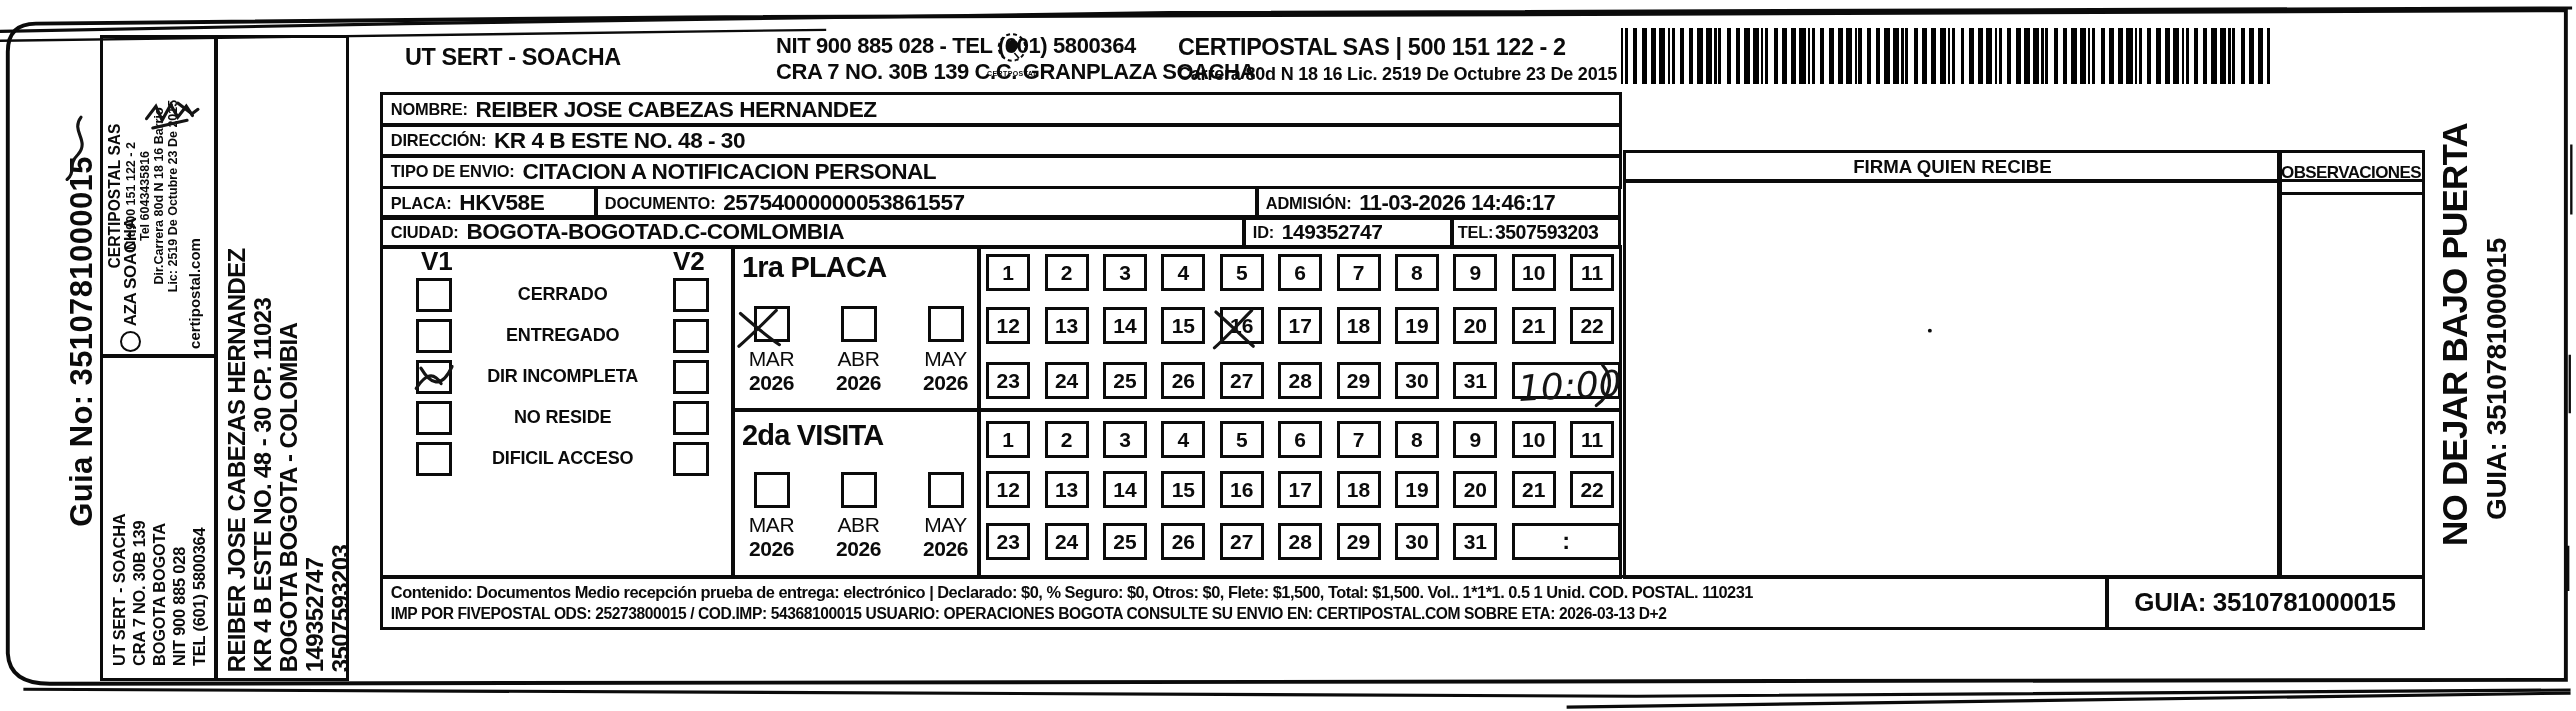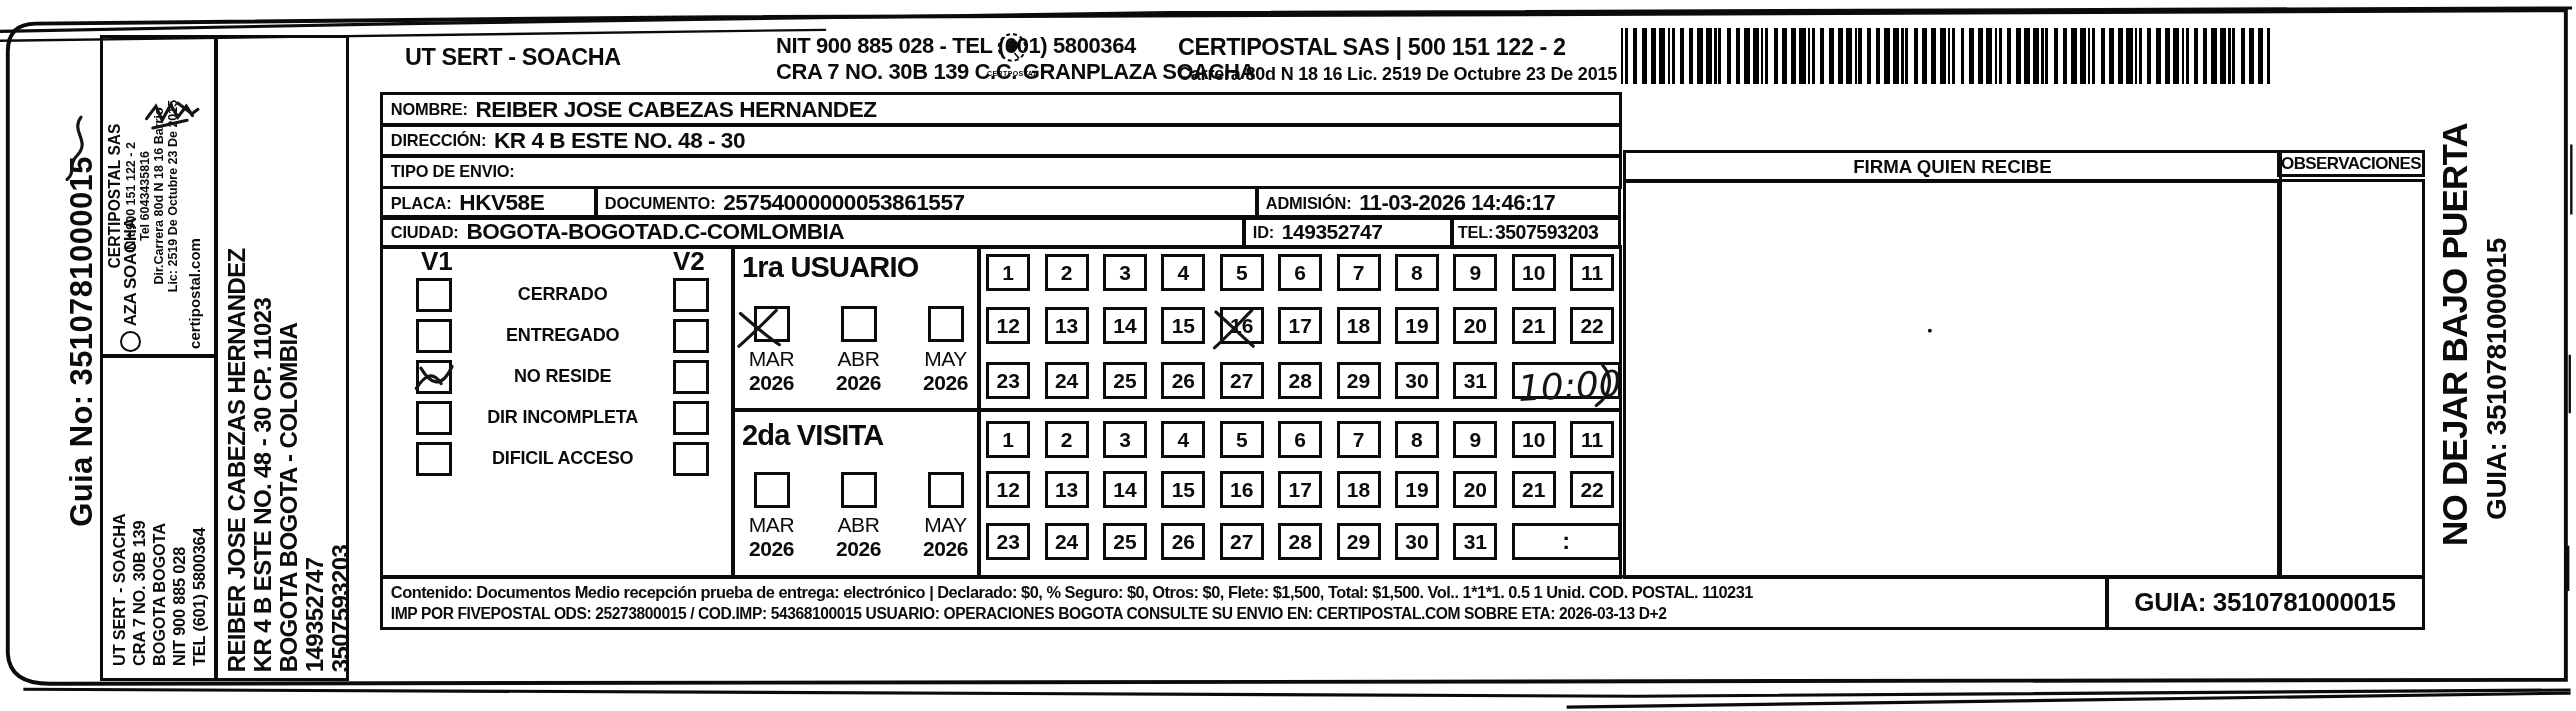--- a/index.html
+++ b/index.html
@@ -280,20 +280,21 @@
   <div class="cell rowflex" style="left:380px;top:92px;width:1242px;height:35px;">
     <span class="lbl">NOMBRE:</span>
     <span class="val">REIBER JOSE CABEZAS HERNANDEZ</span>
   </div>
   <div class="cell rowflex" style="left:380px;top:123px;width:1242px;height:35px;">
     <span class="lbl">DIRECCIÓN:</span>
     <span class="val">KR 4 B ESTE NO. 48 - 30</span>
   </div>
   <div class="cell rowflex" style="left:380px;top:154px;width:1242px;height:35px;">
     <span class="lbl">TIPO DE ENVIO:</span>
+    <span class="val">CITACION A NOTIFICACION PERSONAL</span>
   </div>
 
   <div class="cell rowflex" style="left:380px;top:186px;width:218px;height:34px;">
     <span class="lbl">PLACA:</span>
     <span class="val">HKV58E</span>
   </div>
   <div class="cell rowflex" style="left:594px;top:186px;width:665px;height:34px;">
     <span class="lbl">DOCUMENTO:</span>
     <span class="val">25754000000053861557</span>
   </div>
@@ -328,36 +329,36 @@
         <div class="status-label">CERRADO</div>
         <div class="cb"></div>
       </div>
       <div class="status-row">
         <div class="cb"></div>
         <div class="status-label">ENTREGADO</div>
         <div class="cb"></div>
       </div>
       <div class="status-row">
         <div class="cb"></div>
+        <div class="status-label">DIR INCOMPLETA</div>
+        <div class="cb"></div>
+      </div>
+      <div class="status-row">
+        <div class="cb"></div>
         <div class="status-label">NO RESIDE</div>
         <div class="cb"></div>
       </div>
       <div class="status-row">
         <div class="cb"></div>
-        <div class="status-label">DIR INCOMPLETA</div>
-        <div class="cb"></div>
-      </div>
-      <div class="status-row">
-        <div class="cb"></div>
         <div class="status-label">DIFICIL ACCESO</div>
         <div class="cb"></div>
       </div>
     </div>
 
-  <div class="visit-title" style="left:742px;top:251px;">1ra USUARIO</div>
+  <div class="visit-title" style="left:742px;top:251px;">1ra PLACA</div>
   <div id="months-first" class="months" style="left:742px;top:306px;">
       <div class="month-col">
         <div class="month-cb"></div>
         <div class="month-name">MAR</div>
         <div class="month-year">2026</div>
       </div>
       <div class="month-col">
         <div class="month-cb"></div>
         <div class="month-name">ABR</div>
         <div class="month-year">2026</div>
@@ -465,21 +466,21 @@
         <div class="day">29</div>
         <div class="day">30</div>
         <div class="day">31</div>
         <div class="time-box">:</div>
       </div>
     </div>
 
   <div class="cell" style="left:1623px;top:150px;width:659px;height:33px;display:flex;align-items:center;justify-content:center;">
     <span class="b" style="font-size:18.7px;">FIRMA QUIEN RECIBE</span>
   </div>
-  <div class="cell" style="left:2277px;top:150px;width:148px;height:27px;display:flex;align-items:center;justify-content:center;">
+  <div class="cell" style="left:2277px;top:150px;width:148px;height:45px;display:flex;align-items:center;justify-content:center;">
     <span class="b" style="font-size:17px;letter-spacing:-0.6px;">OBSERVACIONES</span>
   </div>
   <div class="cell" style="left:1623px;top:179px;width:659px;height:400px;"></div>
   <div class="cell" style="left:2277px;top:179px;width:148px;height:400px;"></div>
 
   <div class="cell" style="left:380px;top:575px;width:1729px;height:55px;padding:4.7px 7.8px;">
     <div class="b" style="font-size:16.4px;letter-spacing:-0.5px;white-space:nowrap;">Contenido: Documentos Medio recepción prueba de entrega: electrónico | Declarado: $0, % Seguro: $0, Otros: $0, Flete: $1,500, Total: $1,500. Vol.. 1*1*1. 0.5  1 Unid. COD. POSTAL. 110231</div>
     <div class="b" style="font-size:15.6px;letter-spacing:-0.4px;white-space:nowrap;margin-top:3.1px;">IMP POR FIVEPOSTAL ODS: 25273800015 / COD.IMP: 54368100015 USUARIO: OPERACIONES BOGOTA CONSULTE SU ENVIO EN: CERTIPOSTAL.COM SOBRE ETA: 2026-03-13 D+2</div>
   </div>
   <div class="cell" style="left:2105px;top:575px;width:320px;height:55px;display:flex;align-items:center;justify-content:center;">

